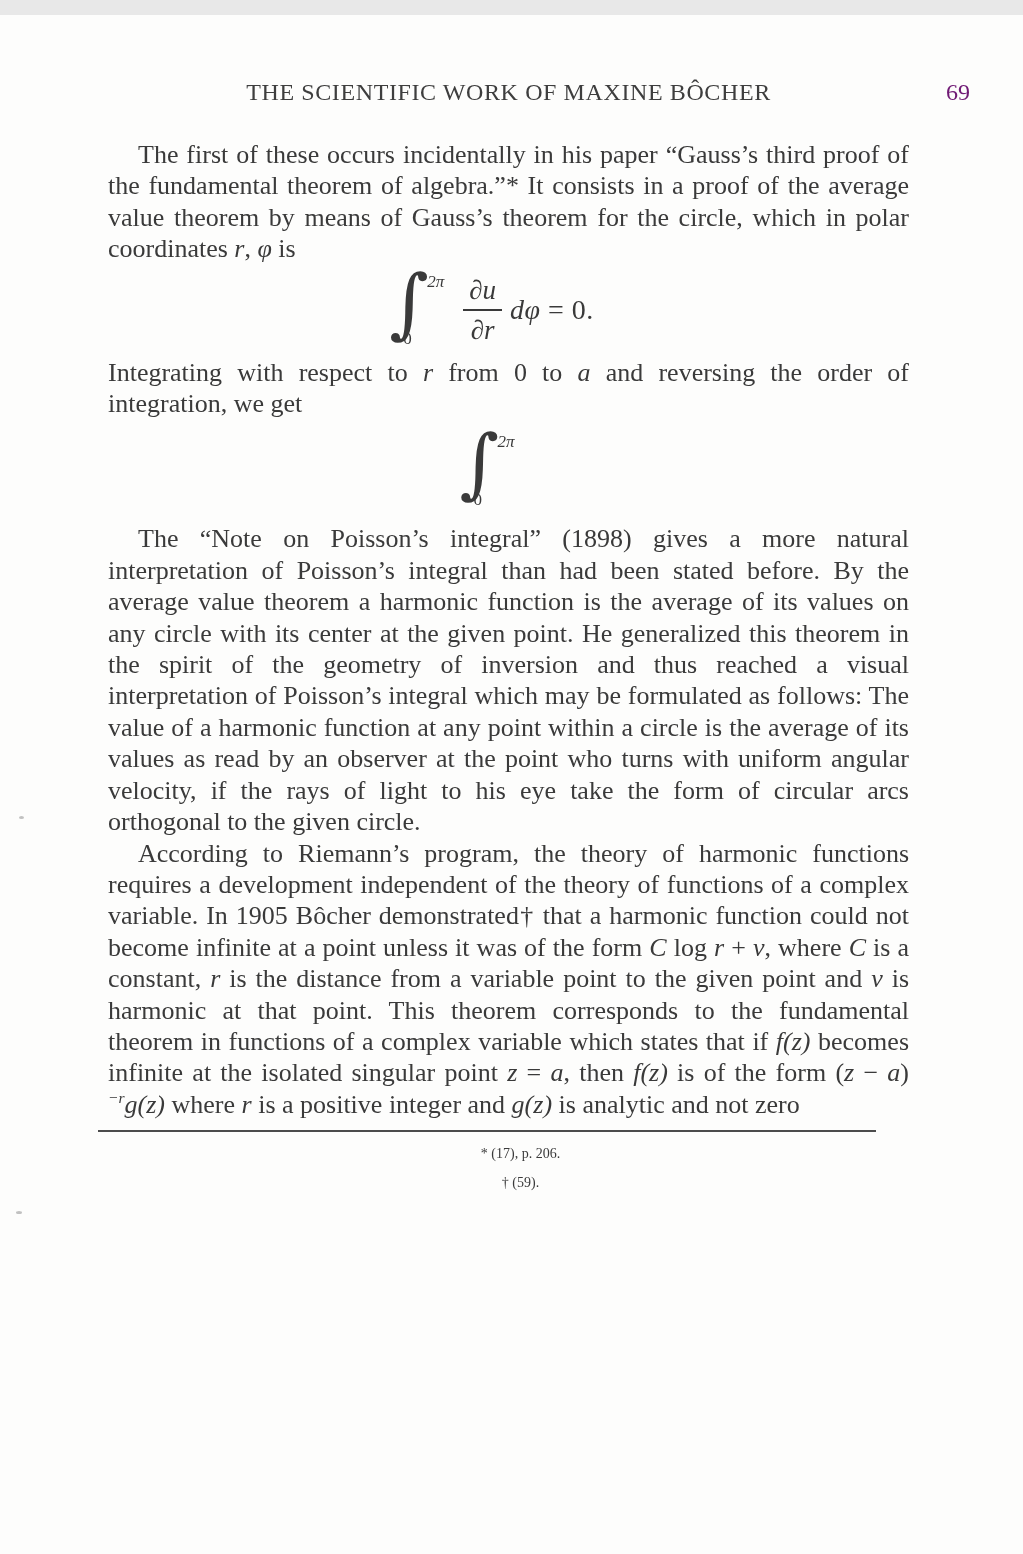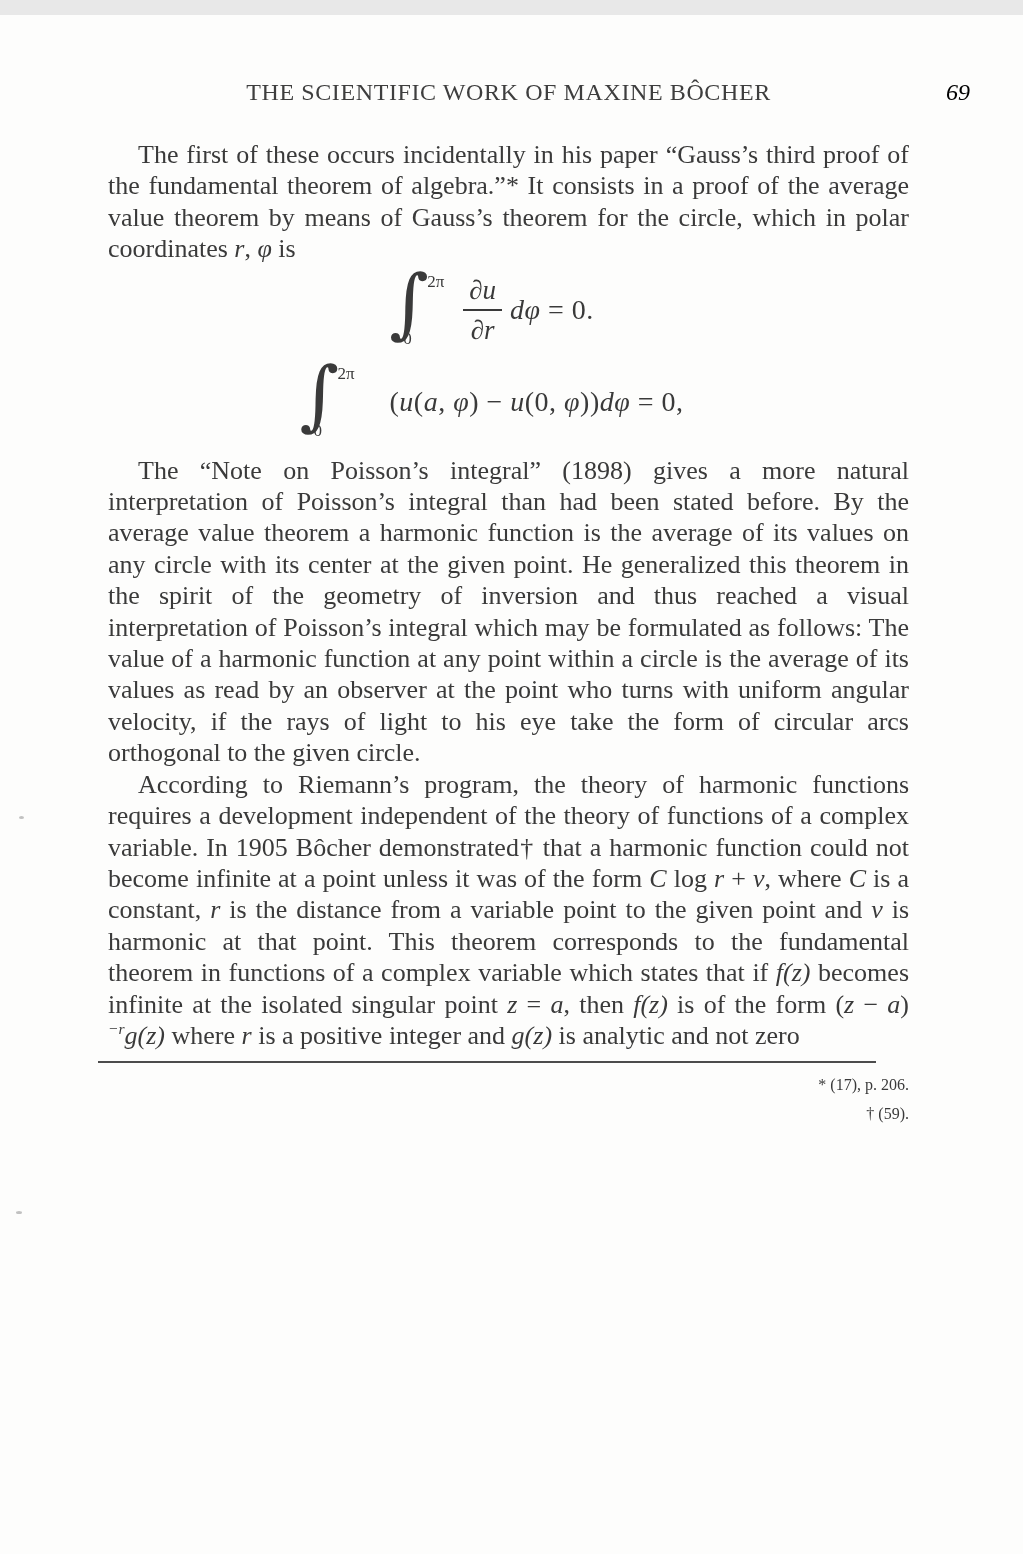--- a/index.html
+++ b/index.html
@@ -12,21 +12,21 @@
     font-family:"Liberation Serif", serif;
     overflow:hidden;
   }
   
   .running-head{
     position:absolute;top:64px;left:108px;width:801px;
     text-align:center;font-size:24px;letter-spacing:0.6px;color:#3e3e3e;
     white-space:nowrap;
   }
   .page-number{
-    position:absolute;top:64px;left:946px;font-size:24px;color:#000000;font-style:italic;
+    position:absolute;top:64px;left:946px;font-size:24px;color:#701a75;
   }
   
   .body-text{
     position:absolute;left:108px;top:124px;width:801px;
     font-size:26px;line-height:31.4px;text-align:justify;
   }
   .para{margin:0;}
   .para.indent{text-indent:30px;}
   .it{font-style:italic;}
   sup{font-size:0.6em;line-height:0;}
@@ -37,34 +37,34 @@
     font-size:28px;text-align:left;text-indent:0;
   }
   .eq1{height:82px;margin:4px 0 6px;}
   .eq2{height:90px;margin:6px 0 8px;}
   .integral{position:relative;display:inline-block;width:66px;height:82px;flex:0 0 auto;}
   .int-glyph{
     position:absolute;left:2px;top:-7px;
     font-family:"DejaVu Serif", serif;
     font-size:76px;line-height:82px;
   }
-  .int-upper{position:absolute;left:40px;top:-3px;font-size:17px;}
+  .int-upper{position:absolute;left:40px;top:-3px;font-size:17px;font-style:italic;}
   .int-lower{position:absolute;left:16px;bottom:-4px;font-size:17px;}
   .frac{
     display:inline-flex;flex-direction:column;align-items:center;
     font-size:27px;line-height:1.05;margin:0 8px 0 10px;font-style:italic;
   }
   .frac .num{border-bottom:2px solid #3a3a3a;padding:1px 6px 5px;}
   .frac .den{padding-top:5px;}
   .eq-tail{letter-spacing:0.5px;}
   .eq-body{margin-left:26px;letter-spacing:0.5px;}
   
   .footnotes{margin-top:10px;}
   .footnote-rule{width:778px;margin-left:-10px;border-top:2.5px solid #4c4c4c;}
-  .footnote{font-size:16px;line-height:29px;padding-left:24px;text-align:right;}
+  .footnote{font-size:14px;line-height:29px;padding-left:24px;text-align:center;}
   .footnote.first{margin-top:7px;}
   
   .speck{position:absolute;background:#8f8f8f;border-radius:50%;opacity:.55;}
   .speck.s1{left:19px;top:801px;width:5px;height:3px;}
   .speck.s2{left:16px;top:1196px;width:6px;height:3px;}
 </style>
 </head>
 <body>
 
 <div class="page">
@@ -82,28 +82,28 @@
         <span class="int-upper">2π</span>
         <span class="int-lower">0</span>
       </span>
       <span class="frac">
         <span class="num">∂u</span>
         <span class="den">∂r</span>
       </span>
       <span class="eq-tail"><span class="it">d</span><span class="it">φ</span><span> = 0.</span></span>
     </div>
 
+    <p class="para"><span>Integrating with respect to </span><span class="it">r</span><span> from 0 to </span><span class="it">a</span><span> and reversing the order of integration, we get</span></p>
 
     <div class="equation eq2">
       <span class="integral">
         <span class="int-glyph">∫</span>
         <span class="int-upper">2π</span>
         <span class="int-lower">0</span>
       </span>
-      <span class="eq-body"><span>(</span><span class="it">u</span><span>(</span><span class="it">a</span><span>, </span><span class="it">φ</span><span>) − </span><span class="it">u</span><span>(0, </span><span class="it">φ</span><span>))</span><span class="it">d</span><span class="it">φ</span><span> = 0,</span></span>
     </div>
 
 
     <p class="para indent"><span>The “Note on Poisson’s integral” (1898) gives a more natural interpretation of Poisson’s integral than had been stated before.  By the average value theorem a harmonic function is the average of its values on any circle with its center at the given point.  He generalized this theorem in the spirit of the geometry of inversion and thus reached a visual interpretation of Poisson’s integral which may be formulated as follows:  The value of a harmonic function at any point within a circle is the average of its values as read by an observer at the point who turns with uniform angular velocity, if the rays of light to his eye take the form of circular arcs orthogonal to the given circle.</span></p>
 
     <p class="para indent"><span>According to Riemann’s program, the theory of harmonic functions requires a development independent of the theory of functions of a complex variable.  In 1905 Bôcher demonstrated† that a harmonic function could not become infinite at a point unless it was of the form </span><span class="it">C</span><span> log </span><span class="it">r</span><span> + </span><span class="it">v</span><span>, where </span><span class="it">C</span><span> is a constant, </span><span class="it">r</span><span> is the distance from a variable point to the given point and </span><span class="it">v</span><span> is harmonic at that point.  This theorem corresponds to the fundamental theorem in functions of a complex variable which states that if </span><span class="it">f(z)</span><span> becomes infinite at the isolated singular point </span><span class="it">z</span><span> = </span><span class="it">a</span><span>, then </span><span class="it">f(z)</span><span> is of the form (</span><span class="it">z</span><span> − </span><span class="it">a</span><span>)</span><sup class="it">−r</sup><span class="it">g(z)</span><span> where </span><span class="it">r</span><span> is a positive integer and </span><span class="it">g(z)</span><span> is analytic and not zero</span></p>
 
     <footer class="footnotes">
       <div class="footnote-rule"></div>
       <div class="footnote first">* (17), p. 206.</div>

